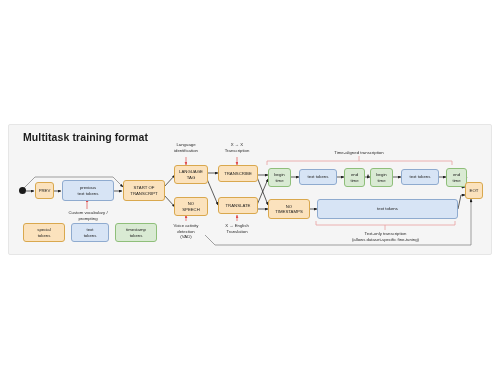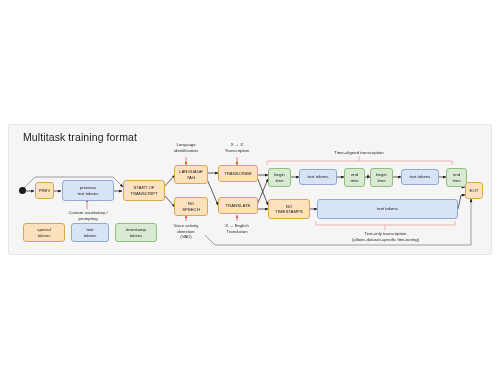--- a/index.html
+++ b/index.html
@@ -10,21 +10,21 @@
   #root{position:relative;width:500px;height:375px;}
 
   
   #panel{
     position:absolute;left:8px;top:124px;width:482px;height:129px;
     background:#f5f5f5;border:1px solid #e6e6e6;border-radius:2px;
   }
 
   #title{
     position:absolute;left:14px;top:6px;
-    font-size:10.5px;font-weight:normal;color:#1d1d1d;letter-spacing:.1px;
+    font-size:10.5px;font-weight:bold;color:#1d1d1d;letter-spacing:.1px;
     white-space:nowrap;
   }
 
   
   .node{
     position:absolute;box-sizing:border-box;
     display:flex;align-items:center;justify-content:center;text-align:center;
     border-radius:3px;border:1px solid #b9a06a;
     font-size:4.3px;line-height:1.25;color:#1a1a1a;
     padding:1px;overflow:hidden;

